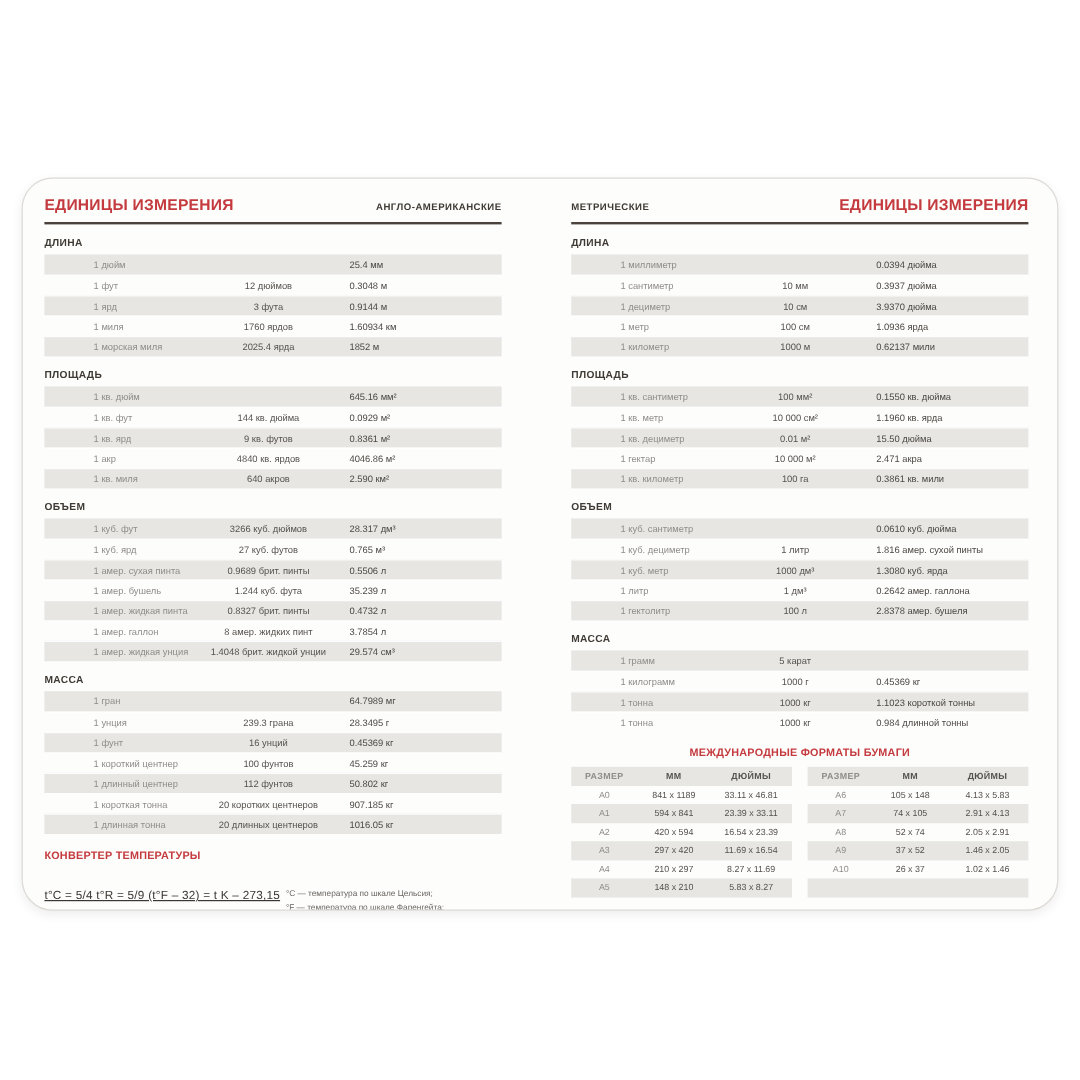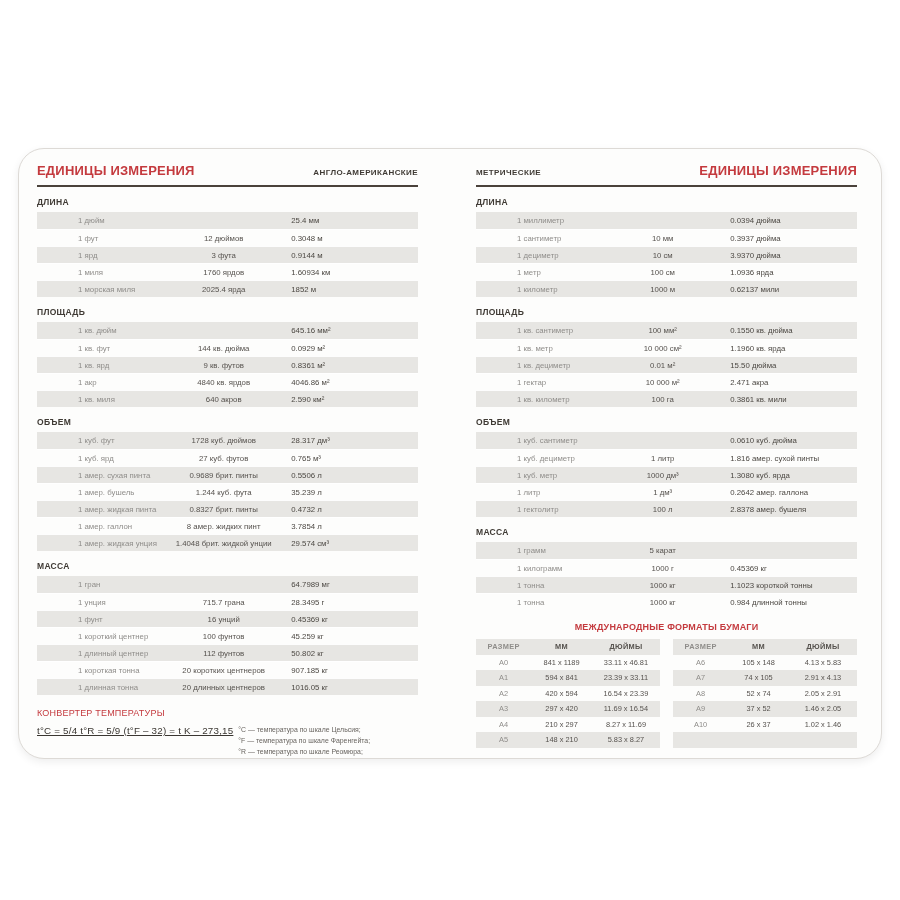--- a/index.html
+++ b/index.html
@@ -35,21 +35,21 @@
     height:17px; align-items:center; font-size:7.8px;
   }
   .rows .urow:nth-child(odd) { background:#e7e6e3; }
   .rows .urow + .urow { border-top:1px solid rgba(255,255,255,0.9); }
   .urow .c1 { text-align:left; padding-right:14px; color:#8f8d8a; overflow:hidden; white-space:nowrap;padding-left:41px; }
   .urow .c2 { text-align:center; color:#56524e; white-space:nowrap; }
   .urow .c3 { text-align:left; padding-left:18px; color:#4c4843; white-space:nowrap; }
 
   
   .conv { margin-top:13px; }
-  .conv-h { color:#c43a3e; font-size:9px; font-weight:normal; margin-bottom:6px; letter-spacing:0.2px; }
+  .conv-h { color:#c43a3e; font-size:9px; font-weight:bold; margin-bottom:22px; letter-spacing:0.2px; }
   .conv-body { display:flex; align-items:flex-start; }
   .conv-formula { flex:1.12; font-size:9.8px; color:#3a3631; letter-spacing:0.2px; padding-top:1px;text-decoration:underline; }
   .conv-notes { flex:1; font-size:6.9px; color:#68645f; line-height:1.6; }
   .conv-note { white-space:nowrap; }
 
   
   .paper { margin-top:12px; }
   .paper-h { color:#c43a3e; font-size:9px; font-weight:bold; margin-bottom:7px; letter-spacing:0.2px;text-align:center; }
   .paper-tables { display:flex; gap:13px; }
   .ptable { flex:1; min-width:0; }
@@ -137,21 +137,21 @@
               <span class="c3">2.590 км²</span>
             </div>
             </div>
         </section>
           <section class="sec">
           <h3 class="sec-h">ОБЪЕМ</h3>
           <div class="rows">
 
           <div class="urow">
               <span class="c1">1 куб. фут</span>
-              <span class="c2">1728 куб. дюймов</span>
+              <span class="c2">3266 куб. дюймов</span>
               <span class="c3">28.317 дм³</span>
             </div>
               <div class="urow">
               <span class="c1">1 куб. ярд</span>
               <span class="c2">27 куб. футов</span>
               <span class="c3">0.765 м³</span>
             </div>
               <div class="urow">
               <span class="c1">1 амер. сухая пинта</span>
               <span class="c2">0.9689 брит. пинты</span>
@@ -183,21 +183,21 @@
           <h3 class="sec-h">МАССА</h3>
           <div class="rows">
 
           <div class="urow">
               <span class="c1">1 гран</span>
               <span class="c2"></span>
               <span class="c3">64.7989 мг</span>
             </div>
               <div class="urow">
               <span class="c1">1 унция</span>
-              <span class="c2">715.7 грана</span>
+              <span class="c2">239.3 грана</span>
               <span class="c3">28.3495 г</span>
             </div>
               <div class="urow">
               <span class="c1">1 фунт</span>
               <span class="c2">16 унций</span>
               <span class="c3">0.45369 кг</span>
             </div>
               <div class="urow">
               <span class="c1">1 короткий центнер</span>
               <span class="c2">100 фунтов</span>

